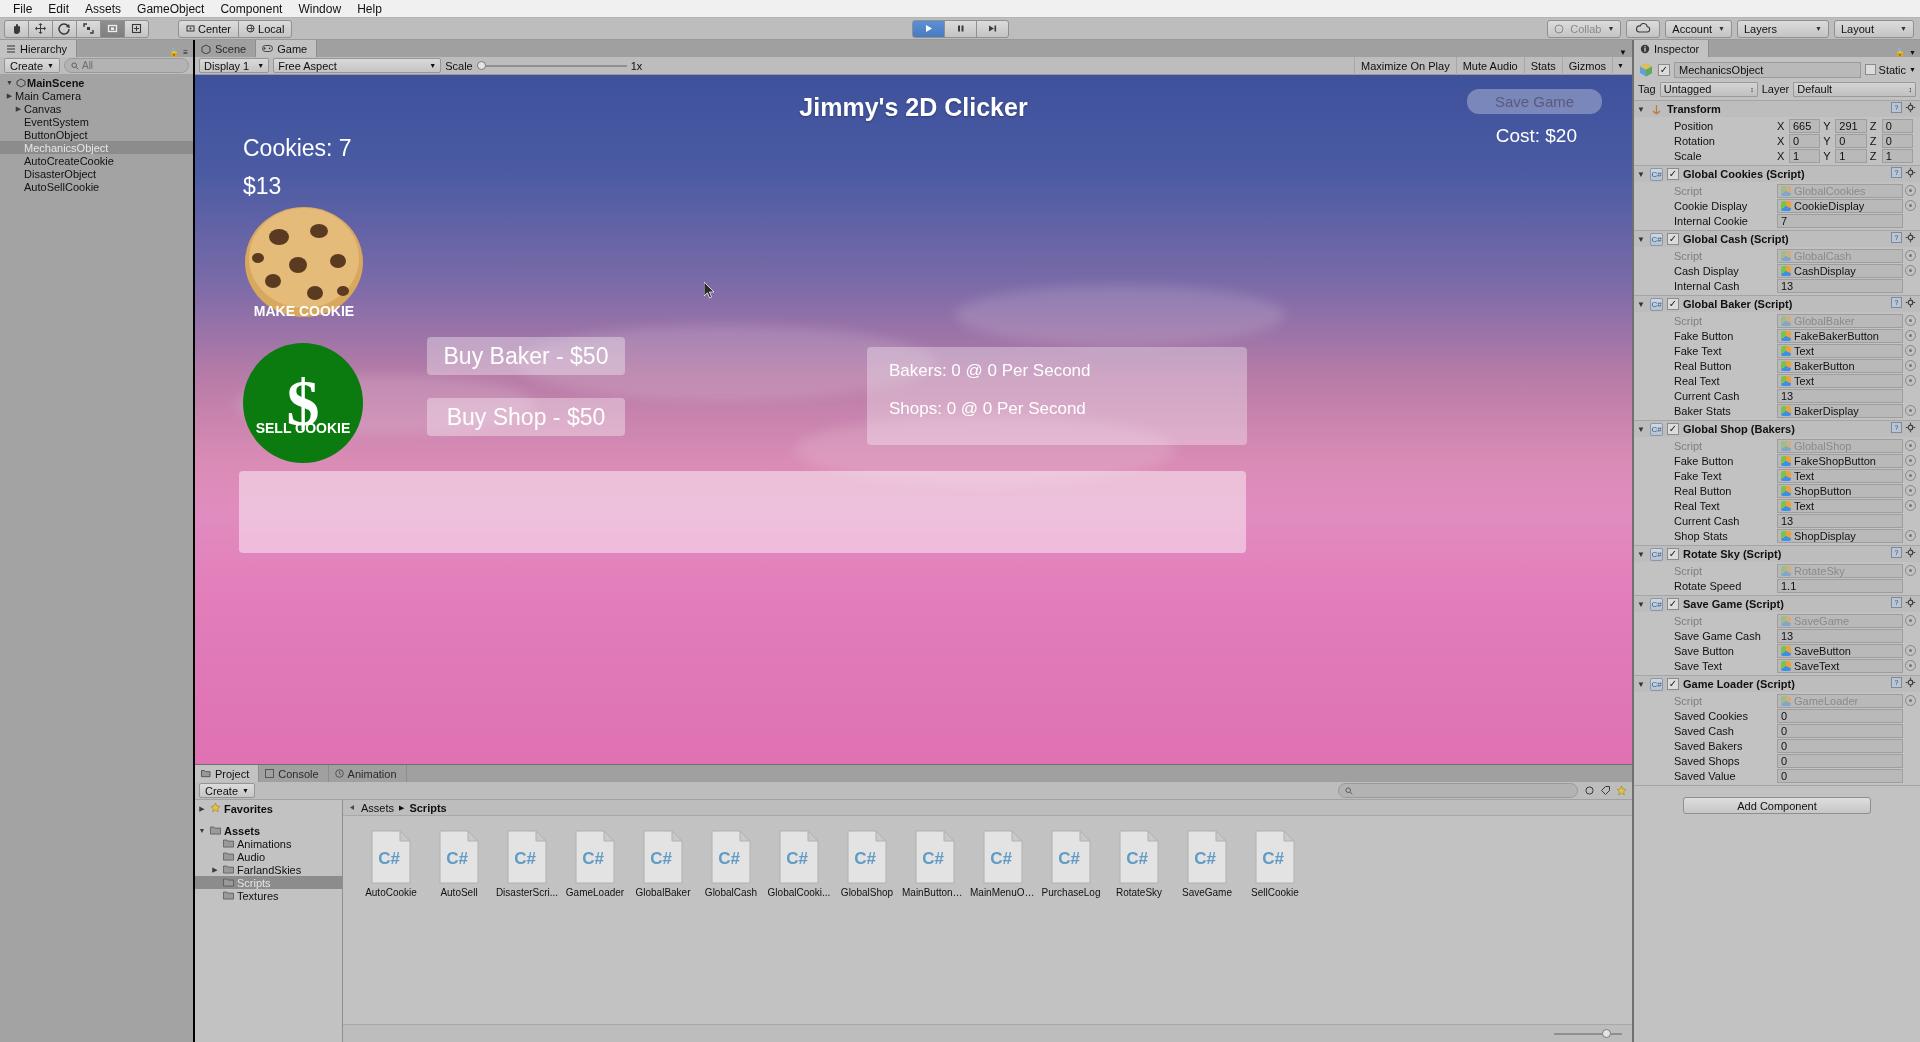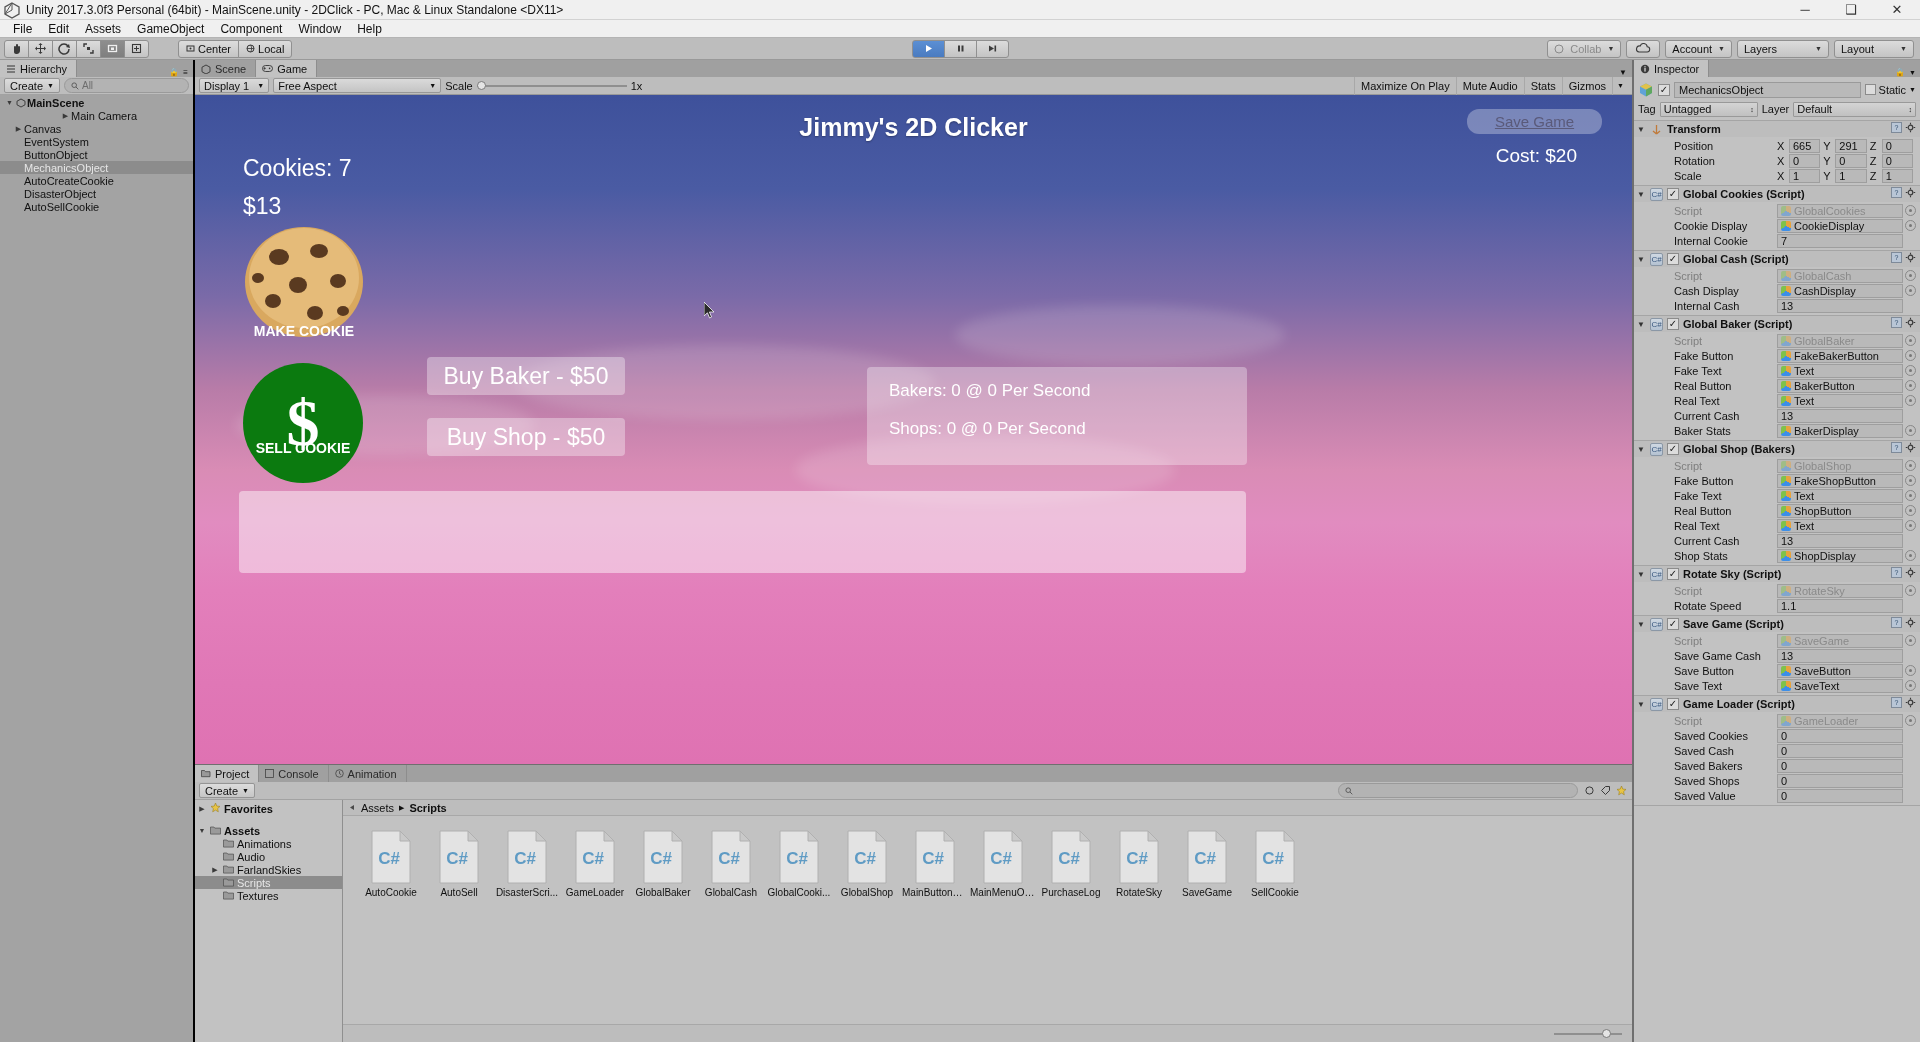--- a/index.html
+++ b/index.html
@@ -142,21 +142,21 @@
     position:absolute; left:0; right:0; top:18px; text-align:center;
     font-size:25px; font-weight:bold; color:#fff; text-shadow:0 1px 2px rgba(0,0,0,.3);
   }
   .cookie-count { position:absolute; left:48px; top:60px; font-size:23px; color:#fff; }
   .cash-count { position:absolute; left:48px; top:98px; font-size:23px; color:#fff; }
 
   .save-game-btn {
     position:absolute; right:30px; top:14px; width:135px; height:25px;
     background:rgba(255,255,255,.30); border-radius:12px;
     display:flex; align-items:center; justify-content:center;
-    font-size:15px; color:#5a5a7a;text-decoration:underline;
+    font-size:15px; color:#5a5a7a;
   }
   .cost-label { position:absolute; right:55px; top:50px; font-size:19px; color:#fff; }
 
   .cookie-sprite { position:absolute; left:48px; top:128px; width:122px; height:118px; }
   .make-cookie-label { position:absolute; left:48px; top:228px; width:122px; text-align:center; font-size:14px; font-weight:bold; color:#ffffff; }
   .sell-circle {
     position:absolute; left:48px; top:268px; width:120px; height:120px; border-radius:50%;
     background:#0b7a0f; display:flex; align-items:center; justify-content:center;
     font-size:66px; font-weight:bold; color:#fff; font-family:"Liberation Serif", serif;
   }
@@ -266,34 +266,20 @@
     border-radius:3px; display:flex; align-items:center; justify-content:center; font-size:11px;
   }
   .insp-scroll { overflow:hidden; flex:1; }
   .lock-row { margin-left:auto; display:flex; gap:4px; align-items:center; padding-right:4px; }
 </style>
 </head>
 <body>
 
 <div class="app">
 
-  <div class="titlebar">
-    <div class="unity-logo">
-      <svg width="18" height="18" viewBox="0 0 18 18">
-          <polygon points="9,2 16,6 16,13 9,17 2,13 2,6" fill="none" stroke="#555" stroke-width="1.3"></polygon>
-          <polygon points="9,2 9,9 2,13" fill="none" stroke="#555" stroke-width="1"></polygon>
-        </svg>
-    </div>
-    <div class="title-text">Unity 2017.3.0f3 Personal (64bit) - MainScene.unity - 2DClick - PC, Mac &amp; Linux Standalone &lt;DX11&gt;</div>
-    <div class="win-buttons">
-      <div class="win-btn">─</div>
-      <div class="win-btn">❑</div>
-      <div class="win-btn close">✕</div>
-    </div>
-  </div>
 
   <div class="menubar">
     <div class="menu-item">File</div>
     <div class="menu-item">Edit</div>
     <div class="menu-item">Assets</div>
     <div class="menu-item">GameObject</div>
     <div class="menu-item">Component</div>
     <div class="menu-item">Window</div>
     <div class="menu-item">Help</div>
   </div>
@@ -430,21 +416,21 @@
         <div class="hier-list" id="hier-list">
             <div class="hier-row root">
               <span class="arrow">▼</span>
               <span class="scene-ico">
                 <svg width="10" height="10" viewBox="0 0 10 10">
                   <polygon points="5,1 9,3.2 9,6.8 5,9 1,6.8 1,3.2" fill="none" stroke="#333" stroke-width=".9"></polygon>
                 </svg>
               </span>
               <span>MainScene</span>
             </div>
-            <div class="hier-row" style=" justify-content: center;">
+            <div class="hier-row" style="">
               <span class="arrow">▶</span>
               <span>Main Camera</span>
             </div>
             <div class="hier-row" style="padding-left: 13px;">
               <span class="arrow">▶</span>
               <span>Canvas</span>
             </div>
             <div class="hier-row" style="padding-left: 13px;">
               <span class="arrow empty">▶</span>
               <span>EventSystem</span>
@@ -1325,18 +1311,21 @@
                     <span class="plabel">Saved Value</span>
                     <span class="pfield">
                       <span>0</span>
                     </span>
                     <span style="width: 13px; flex: 0 0 13px;"></span>
                   </div>
                 </div>
               </div>
             </div>
 
+          <div class="add-comp-wrap">
+            <div class="add-comp-btn">Add Component</div>
+          </div>
         </div>
       </div>
     </div>
 
   </div>
 </div>
 
 </body></html>

